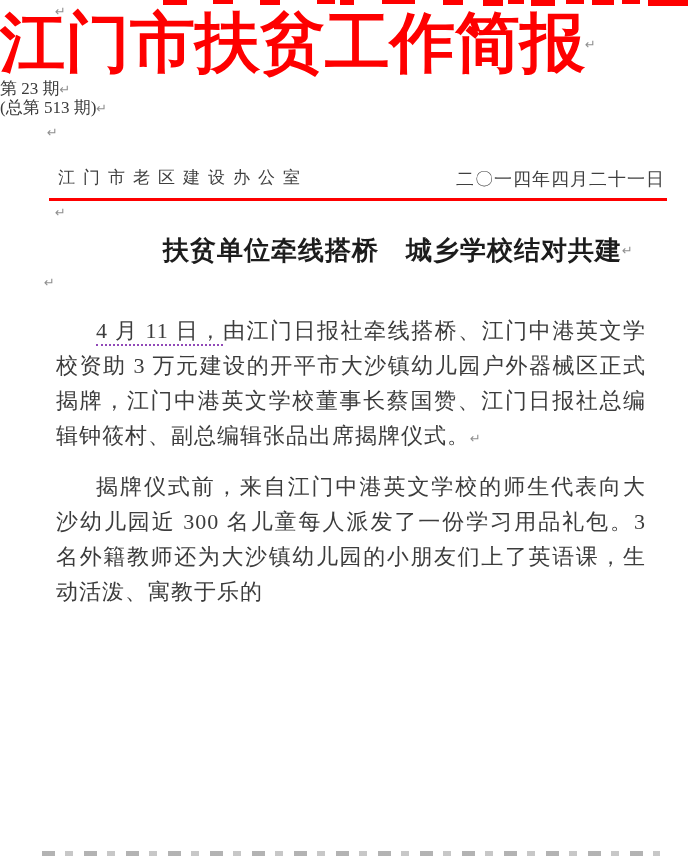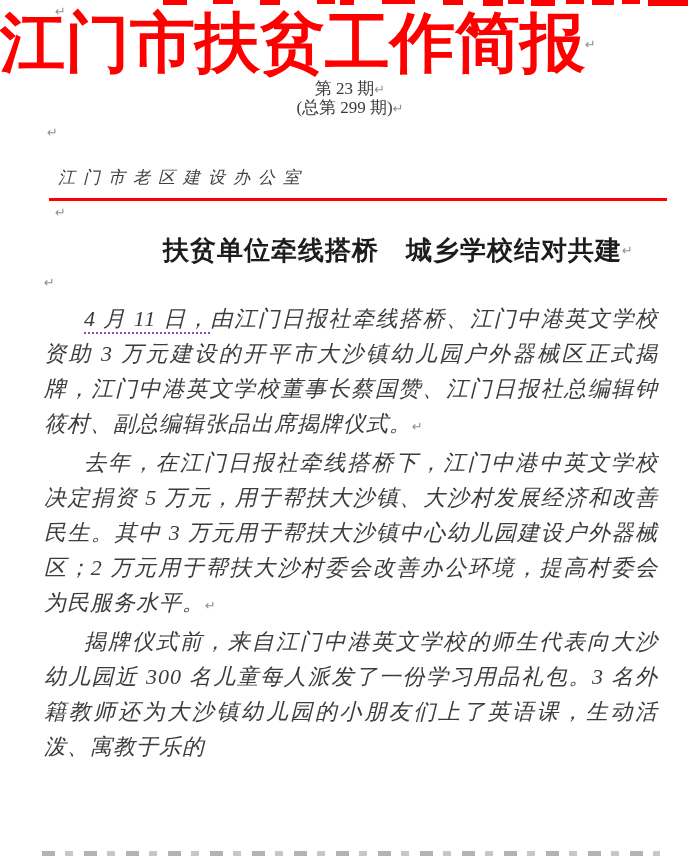--- a/index.html
+++ b/index.html
@@ -31,31 +31,31 @@
 
   .masthead-title {
     position:absolute; top:6px; left:0; width:100%;
     white-space:nowrap;
     font-size:65px; line-height:74px; font-weight:bold;
     color:var(--accent-red,#fe0000); letter-spacing:0;
   }
   .masthead-title .pilcrow { vertical-align:16px; }
 
   .issue-line {
-    position:absolute; left:0; width:100%; text-align:center;
+    position:absolute; left:0; width:100%; text-align:left;
     font-size:17px; line-height:19px; color:#3a3a3a;
   }
   .issue-no    { top:79px; }
   .issue-total { top:98px; }
 
   .org1 {
     position:absolute; left:58px; top:139px;
     font-size:16px; line-height:18px; color:#3f3f3f;
   }
-  .org-row { position:absolute; left:0; top:167px; width:100%; height:24px;font-style:italic; }
+  .org-row { position:absolute; left:0; top:167px; width:100%; height:24px; }
   .org2 {
     position:absolute; left:58px; top:0;
     font-size:17px; line-height:22px; letter-spacing:8px; color:#3f3f3f;
   }
   .issue-date {
     position:absolute; right:35px; top:1px;
     font-size:18px; line-height:22px; letter-spacing:1px; color:#3f3f3f;
   }
 
   .red-rule {
@@ -71,21 +71,21 @@
     margin-left:48px;
   }
   .article-title .pilcrow { vertical-align:4px; }
 
   .body-text {
     position:absolute; left:40px; top:297px; width:622px;
     font-size:22px; line-height:35px; color:#3c3c3c;
     text-align:justify; text-justify:inter-character;
     letter-spacing:1px;
   }
-  .body-text p { text-indent:40px; margin:4px;font-style:italic; }
+  .body-text p { text-indent:40px; margin:16px; }
 
   .smarttag {
     border-bottom:2px dotted var(--smarttag,#9149b8);
     padding-bottom:1px;
   }
 </style>
 </head>
 <body>
 
 <div class="page">
@@ -110,40 +110,40 @@
   <span class="pilcrow abs" style="left:55px;top:5px">↵</span>
 
   <div class="masthead-title">
     <span>江门市扶贫工作简报</span><span class="pilcrow">↵</span>
   </div>
 
   <div class="issue-line issue-no">
     <span>第 23 期</span><span class="pilcrow">↵</span>
   </div>
   <div class="issue-line issue-total">
-    <span>(总第 299 期)</span><span class="pilcrow">↵</span>
+    <span>(总第 513 期)</span><span class="pilcrow">↵</span>
   </div>
 
   <span class="pilcrow abs" style="left:47px;top:126px">↵</span>
 
   <div class="org-row">
     <span class="org2">江门市老区建设办公室</span>
+    <span class="issue-date">二〇一四年四月二十一日</span>
   </div>
 
   <div class="red-rule"></div>
 
   <span class="pilcrow abs" style="left:55px;top:206px">↵</span>
 
   <div class="article-title">
     <span>扶贫单位牵线搭桥　城乡学校结对共建</span><span class="pilcrow">↵</span>
   </div>
 
   <span class="pilcrow abs" style="left:44px;top:276px">↵</span>
 
   <div class="body-text">
     <p><span class="smarttag">4 月 11 日，</span><span>由江门日报社牵线搭桥、江门中港英文学校资助 3 万元建设的开平市大沙镇幼儿园户外器械区正式揭牌，江门中港英文学校董事长蔡国赞、江门日报社总编辑钟筱村、副总编辑张品出席揭牌仪式。</span><span class="pilcrow">↵</span></p>
-    <p><span>去年，在江门日报社牵线搭桥下，江门中港中英文学校决定捐资 5 万元，用于帮扶大沙镇、大沙村发展经济和改善民生。其中 3 万元用于帮扶大沙镇中心幼儿园建设户外器械区；2 万元用于帮扶大沙村委会改善办公环境，提高村委会为民服务水平。</span><span class="pilcrow">↵</span></p>
     <p><span>揭牌仪式前，来自江门中港英文学校的师生代表向大沙幼儿园近 300 名儿童每人派发了一份学习用品礼包。3 名外籍教师还为大沙镇幼儿园的小朋友们上了英语课，生动活泼、寓教于乐的</span></p>
   </div>
 
   <div class="bottom-crop"></div>
 
 </div>
 
 </body></html>

